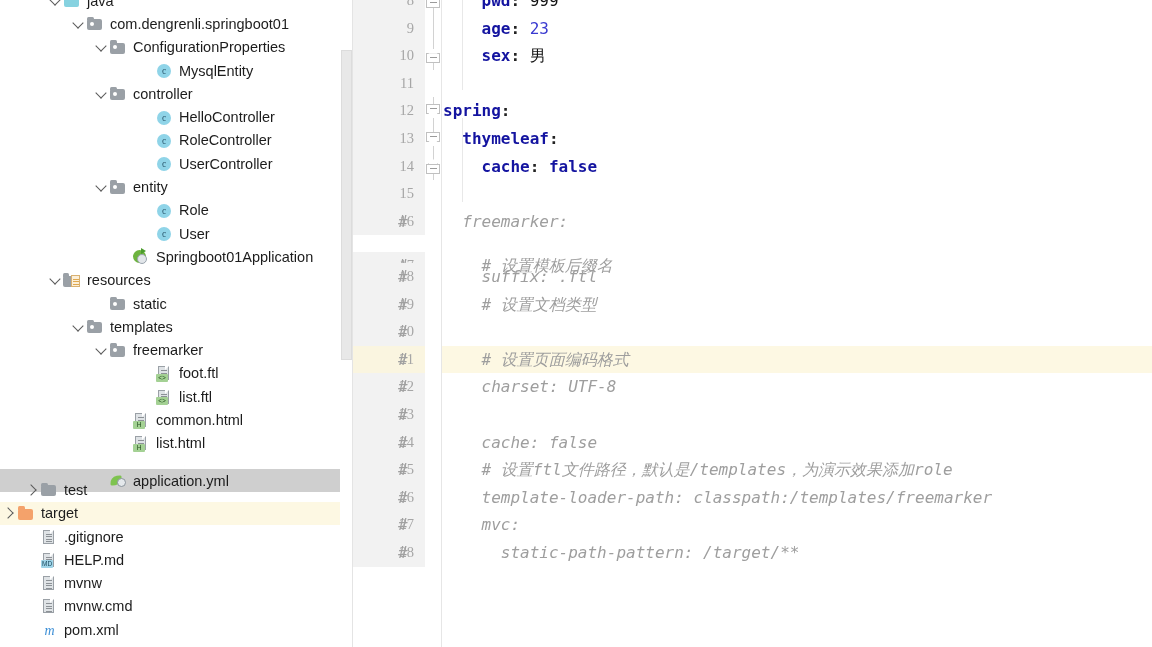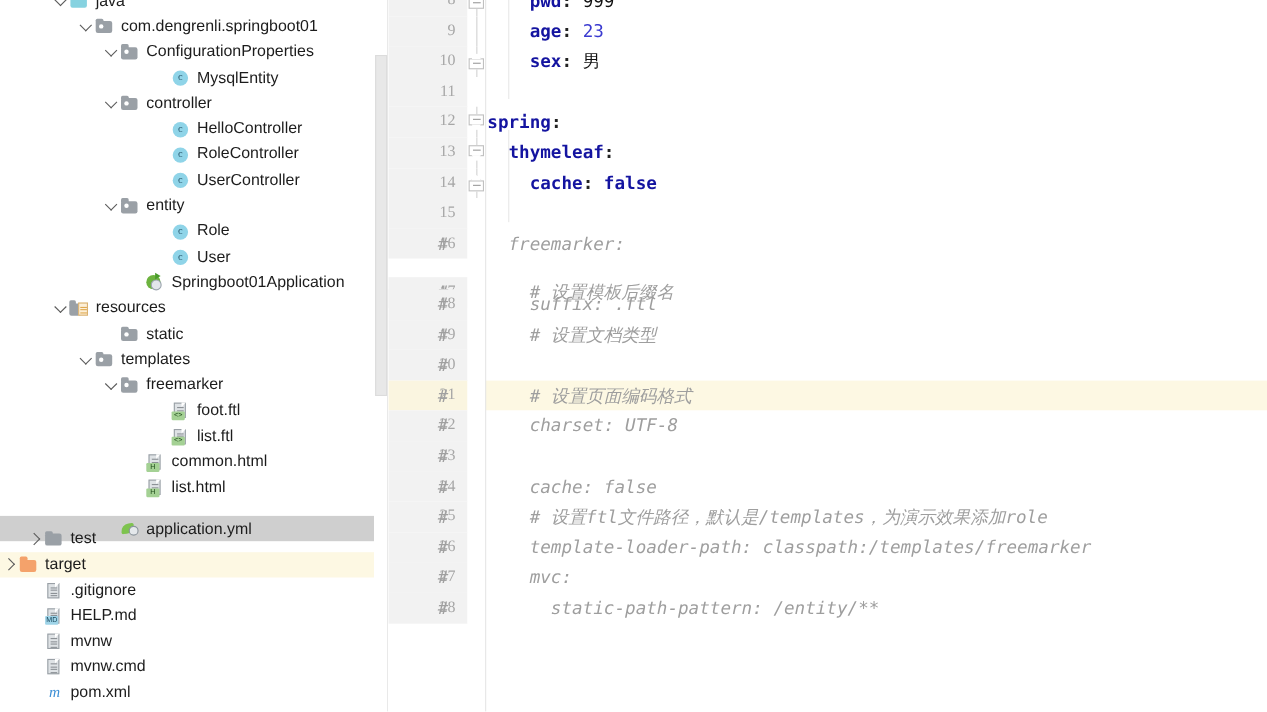--- a/index.html
+++ b/index.html
@@ -773,20 +773,20 @@
           <div class="foldstrip"></div>
           <div class="code" style="left: 109.26px;"><span class="cmt">  mvc:</span></div>
         </div>
         <div class="erow" style="position: absolute; left: 0px; right: 0px; top: 539px;">
           <div class="content-bg"></div>
           <div class="gut">
             <span class="lnum">28</span>
             <span class="hash">#</span>
           </div>
           <div class="foldstrip"></div>
-          <div class="code" style="left: 109.26px;"><span class="cmt">    static-path-pattern: /entity/**</span></div>
+          <div class="code" style="left: 109.26px;"><span class="cmt">    static-path-pattern: /target/**</span></div>
         </div>
         <i class="indent-guide" style="left: 109.26px; top: 0px; height: 90px;"></i>
         <i class="indent-guide" style="left: 109.26px; top: 118px; height: 84px;"></i>
       </div>
   </div>
 
 </div>
 
 </body></html>

